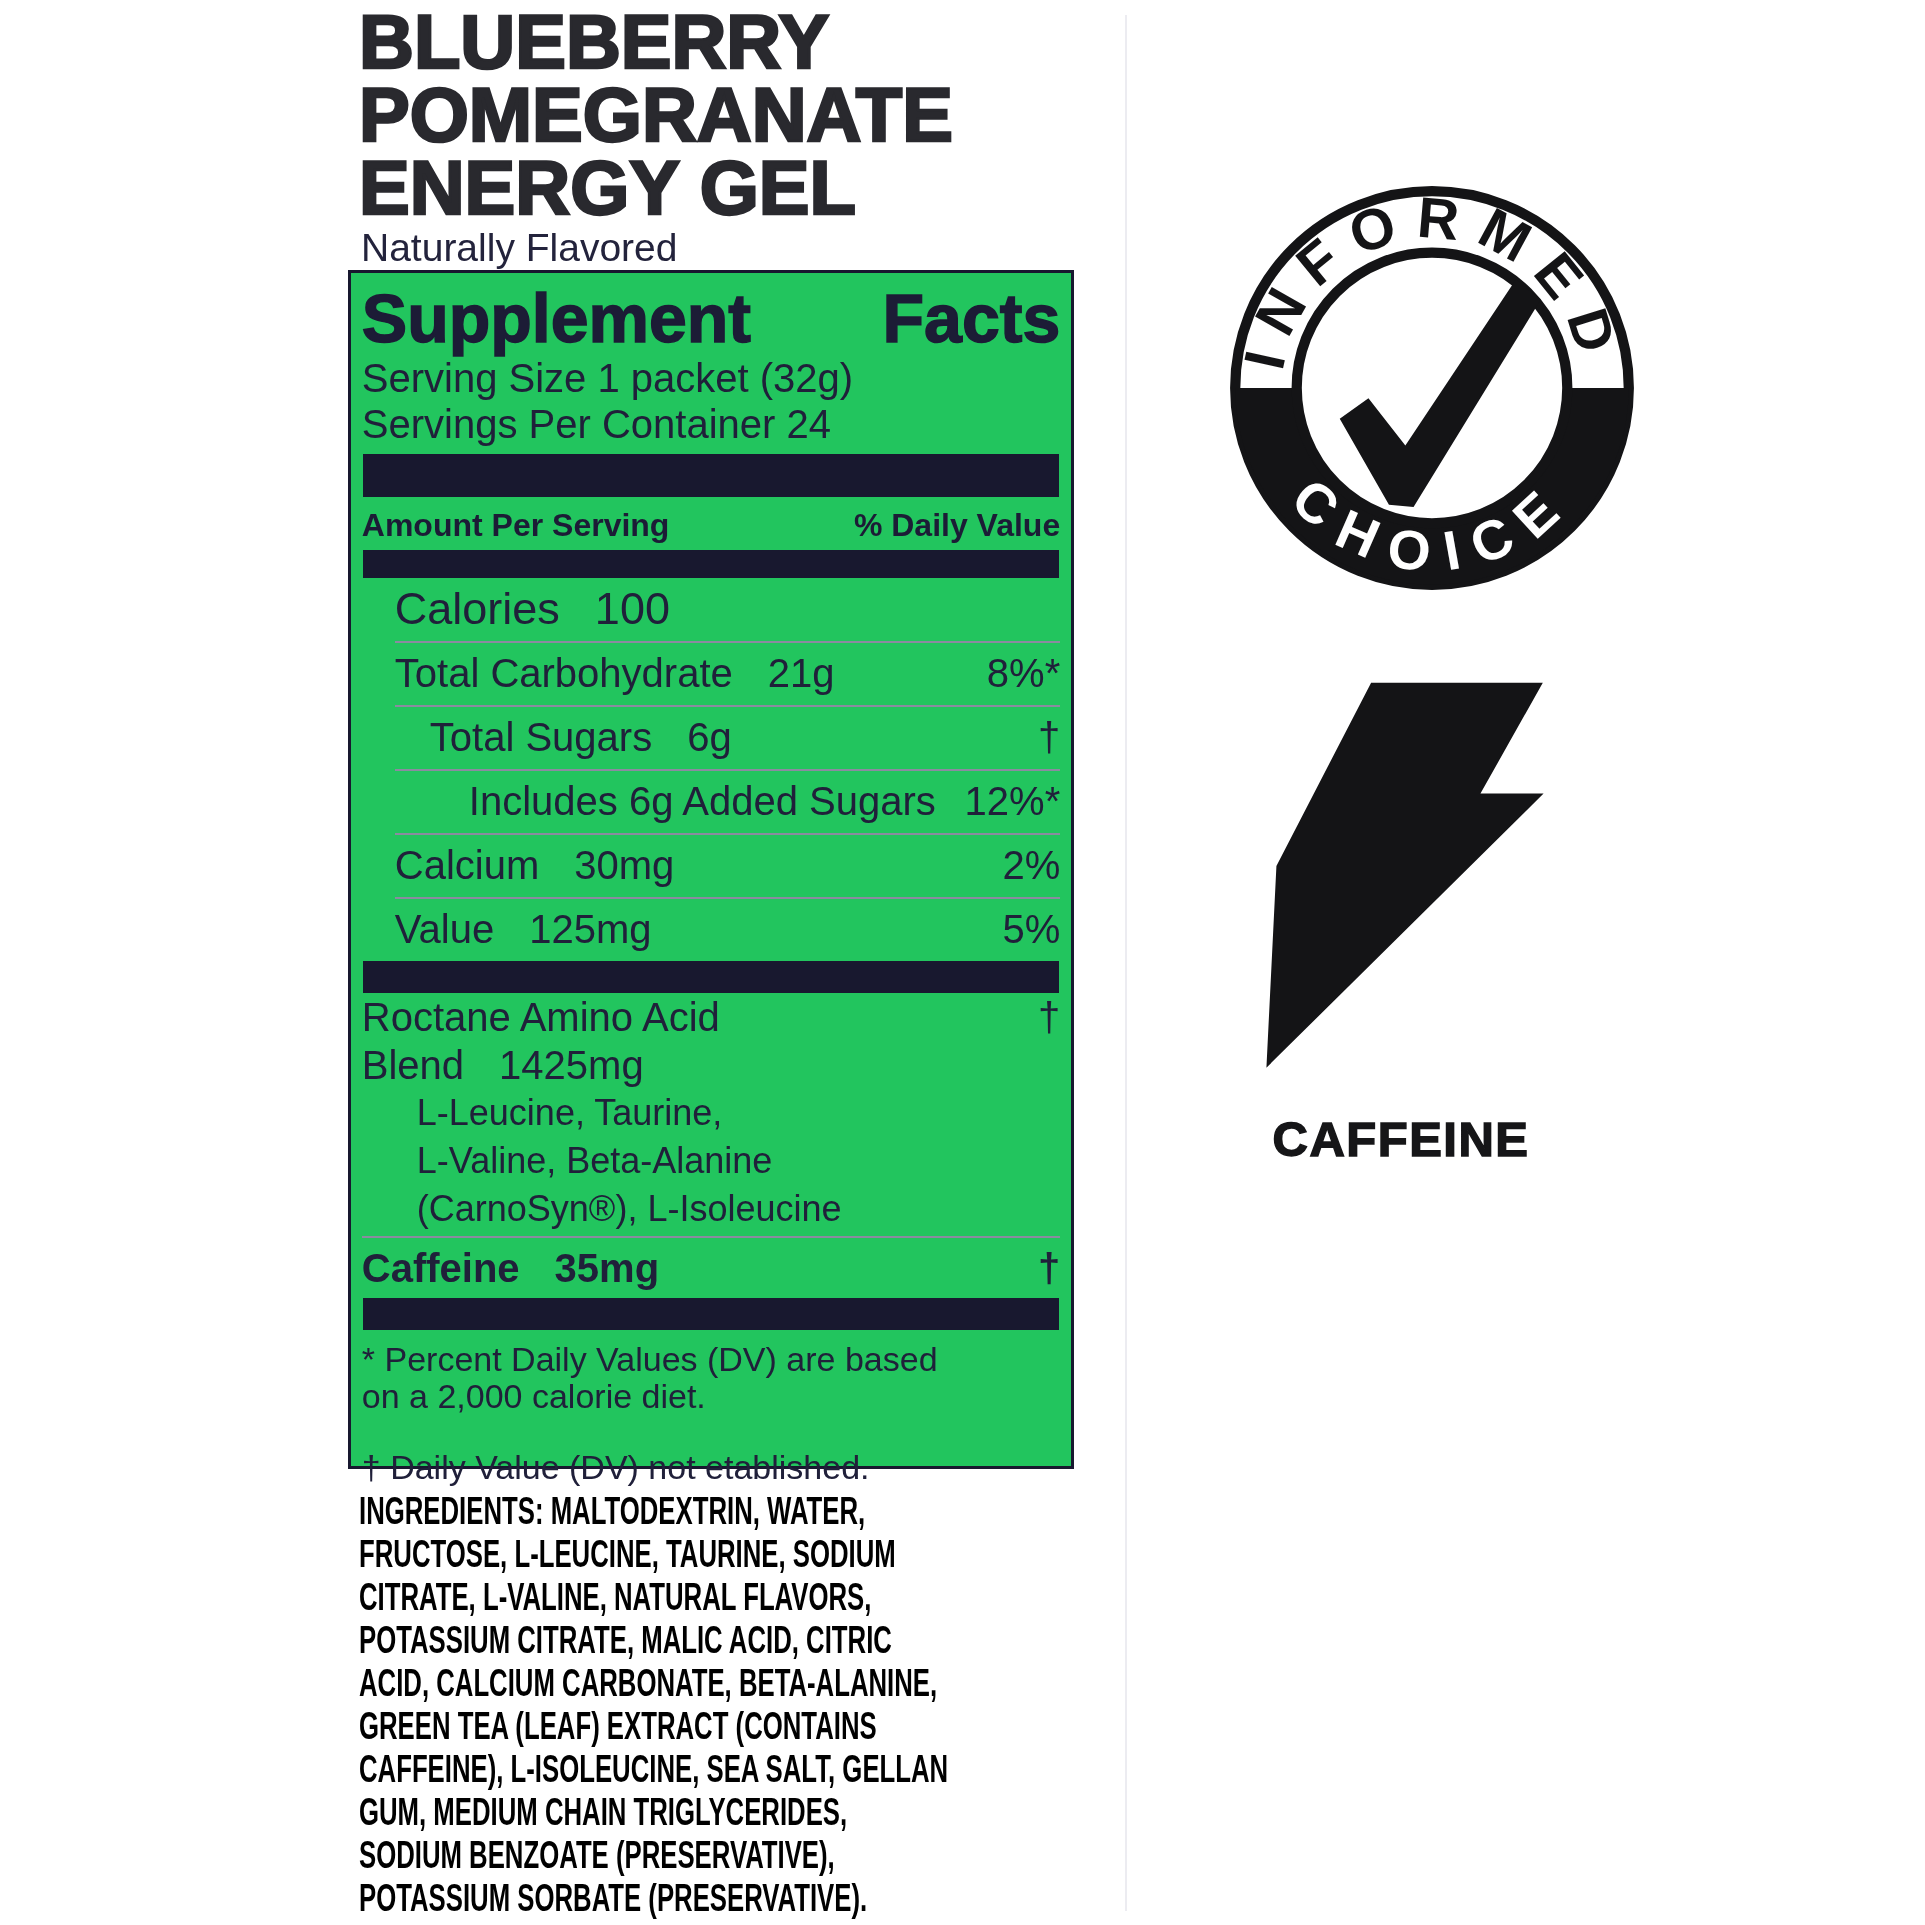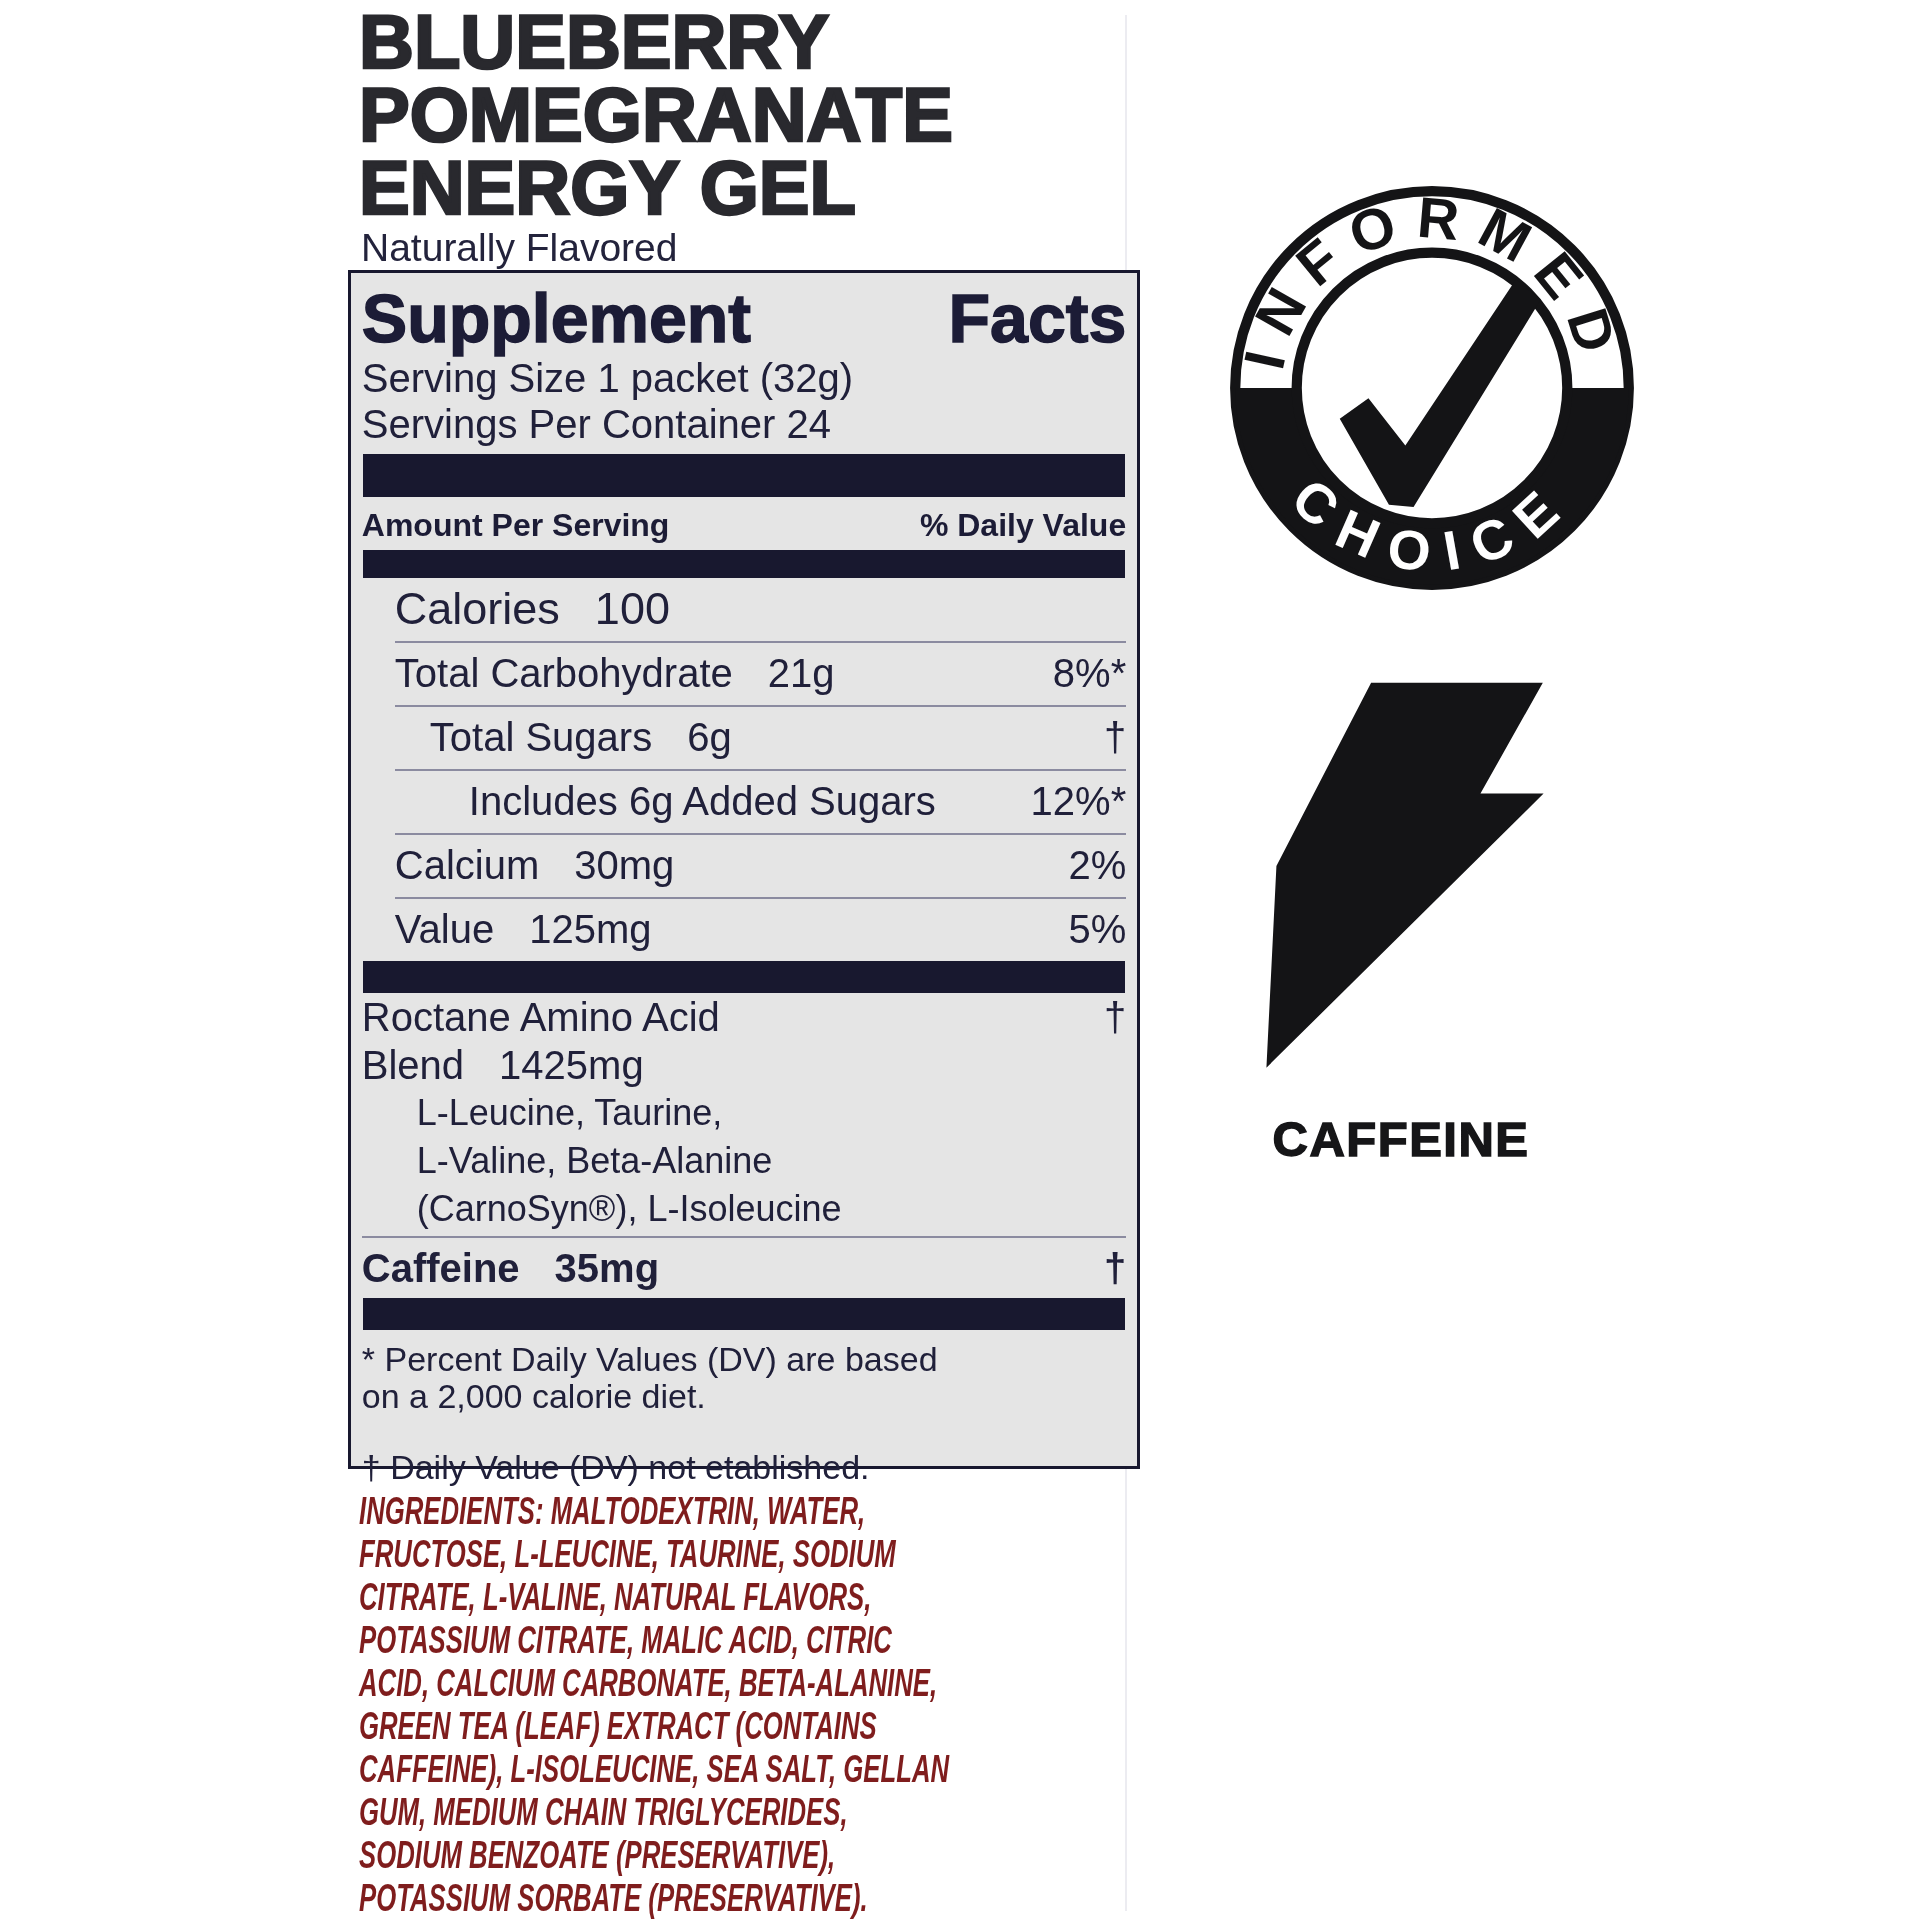--- a/index.html
+++ b/index.html
@@ -5,22 +5,22 @@
   html,body{margin:0;padding:0;background:#ffffff;}
   .canvas{position:relative;width:1926px;height:1926px;background:#ffffff;overflow:hidden;
           font-family:"Liberation Sans","DejaVu Sans",sans-serif;color:#20203a;}
 
   
   .title-block{position:absolute;left:359px;top:4.6px;color:#29292e;}
   .title-line{font-size:76px;line-height:73px;font-weight:700;letter-spacing:0px;
               -webkit-text-stroke:2.7px #29292e;white-space:nowrap;}
   .subtitle{position:absolute;left:361px;top:227px;font-size:39px;line-height:42px;color:#23233c;}
 
-  .sf-panel{position:absolute;left:348px;top:270px;width:792px;height:1199px;box-sizing:border-box;
-            border:3.9px solid #18182f;background:#e5e5e5;padding:0 10.8px;}
+  .sf-panel{position:absolute;left:348px;top:270px;width:726px;height:1199px;box-sizing:border-box;
+            border:3.9px solid #18182f;background:#22c55e;padding:0 10.8px;}
   .sf-heading{display:flex;justify-content:space-between;margin-top:7.7px;font-size:68px;line-height:74px;
               font-weight:700;color:#1c1c36;-webkit-text-stroke:1.5px #1c1c36;}
   .sf-serving{font-size:40px;line-height:46px;color:#20203a;}
   .bar{background:#18182f;}
   .bar-thick{height:43px;margin:7.7px 1.5px 4.6px 1.5px;}
   .bar-thin{height:28px;margin:0 1.5px;}
   .bar-mid{height:32px;margin:0 1.5px;}
   .aps-row{display:flex;justify-content:space-between;align-items:center;height:48px;
            font-size:32px;font-weight:700;color:#1c1c36;}
   .nrow{display:flex;justify-content:space-between;align-items:center;height:62px;
@@ -32,21 +32,21 @@
   .amt{margin-left:35px;}
   .dv{font-size:40px;}
   .blend-line{display:flex;justify-content:space-between;font-size:40px;line-height:48px;}
   .blend-sub{font-size:36px;line-height:48px;padding-left:55px;}
   .hairline{border-bottom:2.3px solid #8b8ba0;margin-top:3.1px;}
   .caff-row{display:flex;justify-content:space-between;align-items:center;height:60px;font-size:40px;font-weight:bold;}
   .fn{font-size:34px;line-height:37px;color:#20203a;}
   .fn-first{margin-top:10.8px;}
   .fn-dagger{margin-top:34px;}
 
-  .ingredients{position:absolute;left:359px;top:1489px;color:#7f1d1d;font-style:italic;}
+  .ingredients{position:absolute;left:359px;top:1489px;color:#000000;}
   .ing-line{white-space:nowrap;font-size:39px;line-height:43px;font-weight:700;
             transform:scaleX(0.66);transform-origin:0 50%;}
 
   
   .fold-line{position:absolute;left:1125px;top:15.4px;width:2.3px;height:1896px;background:#ececf1;}
   .badge{position:absolute;left:1227px;top:183px;width:410px;height:410px;}
   .bolt{position:absolute;left:1231px;top:661px;width:348px;height:433px;}
   .caffeine-callout{position:absolute;left:1227px;top:1111px;width:348px;text-align:center;
                     font-size:49px;font-weight:700;letter-spacing:1.5px;color:#161618;
                     -webkit-text-stroke:1.5px #161618;}

